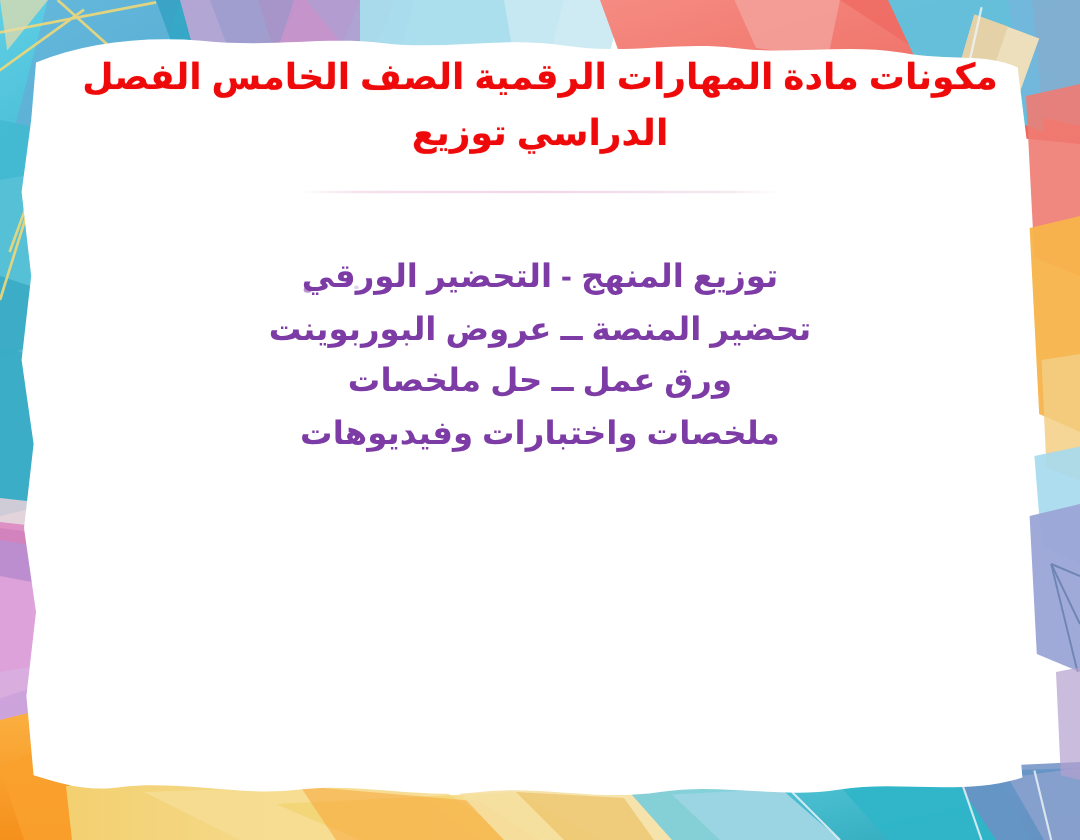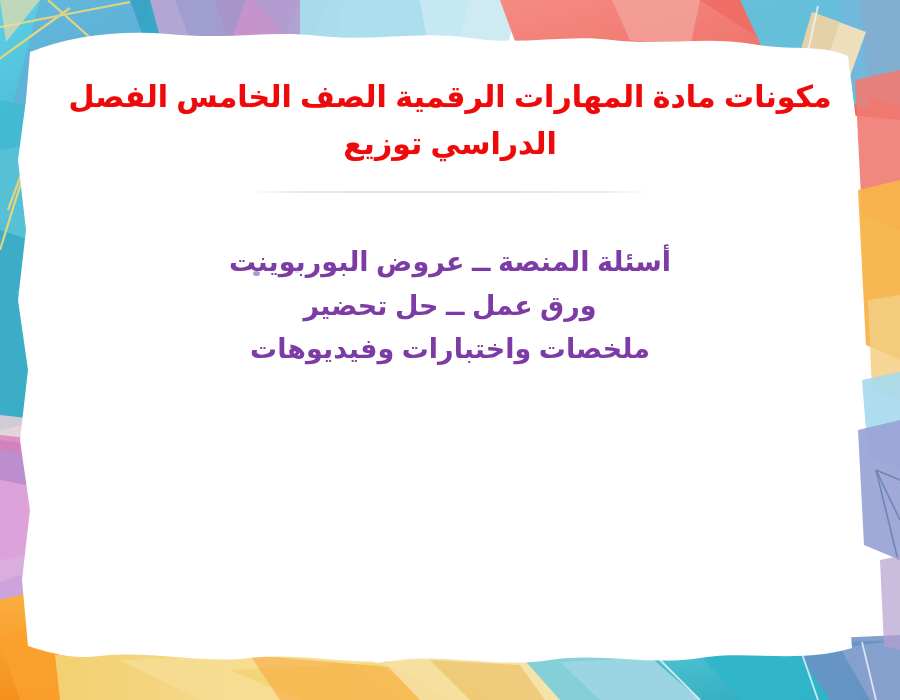--- a/index.html
+++ b/index.html
@@ -34,21 +34,21 @@
     width: 900px;
     height: 700px;
     pointer-events: none;
   }
 
   
   .content {
     position: absolute;
     z-index: 3;
     left: 60px;
-    top: 56px;
+    top: 24px;
     width: 780px;
     height: 610px;
     text-align: center;
     direction: rtl;
   }
 
   .title {
     margin: 0;
     padding-top: 18px;
     color: #ee0a0a;
@@ -258,22 +258,23 @@
   <div class="content">
 
     <h1 class="title">
       <span class="line">مكونات مادة المهارات الرقمية الصف الخامس الفصل</span>
       <span class="line">الدراسي توزيع</span>
     </h1>
 
     <div class="divider"></div>
 
     <div class="body-text">
-      <span class="line">أسئلة المنصة ــ عروض البوربوينت</span>
-      <span class="line">ورق عمل ــ حل تحضير</span>
+      <span class="line">توزيع المنهج - التحضير الورقي</span>
+      <span class="line">تحضير المنصة ــ عروض البوربوينت</span>
+      <span class="line">ورق عمل ــ حل ملخصات</span>
       <span class="line">ملخصات واختبارات وفيديوهات</span>
     </div>
 
     <span class="speck"></span>
     <span class="speck2"></span>
   </div>
 
 </div>
 
 </body></html>

